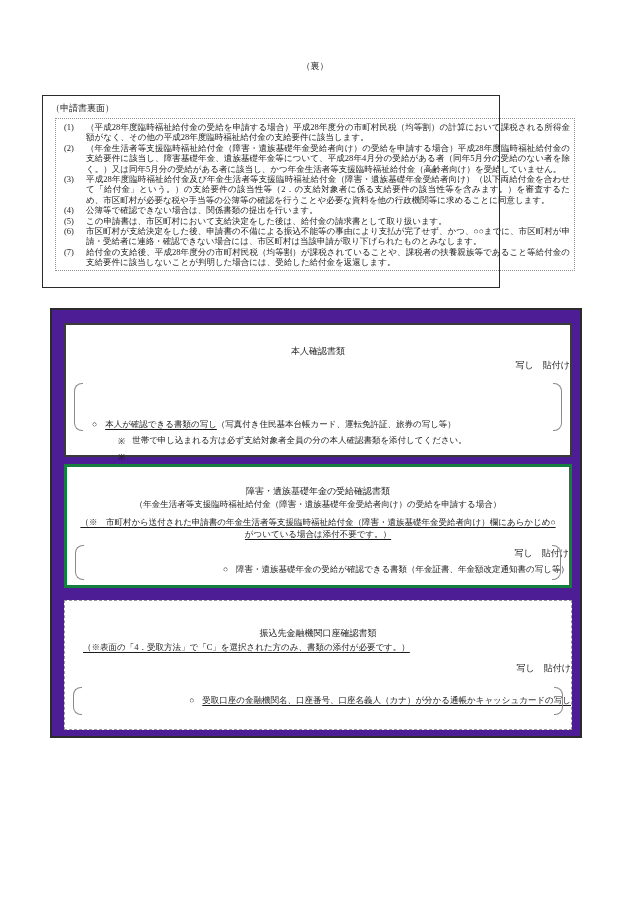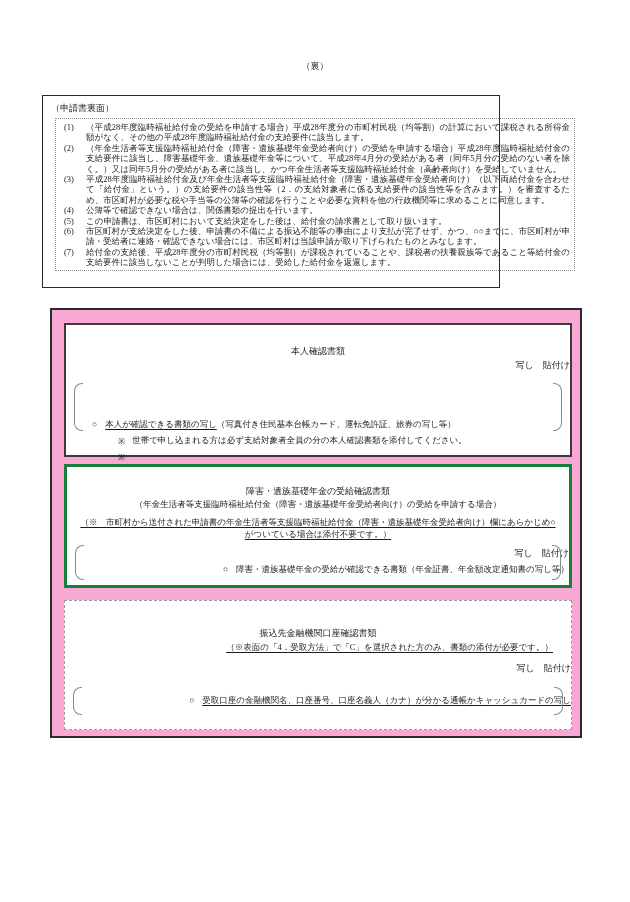--- a/index.html
+++ b/index.html
@@ -16,21 +16,21 @@
   .corner-label{margin:6px 0 0 8px;font-size:9px;}
   .pledge-heading{margin:8px 0 0 8px;font-size:9px;}
   .pledge-list{margin:3px 10px 0 12px;border:1px dotted #8f8f8f;padding:3px 4px 2px 4px;
     box-sizing:border-box;width:520px;}
   .pledge-item{display:flex;font-size:8.5px;line-height:10.4px;}
   .pledge-item .num{flex:0 0 26px;padding-left:4px;box-sizing:border-box;}
   .pledge-item .txt{flex:1;text-align:justify;}
 
   
   .attach-box{position:absolute;left:50px;top:308px;width:532px;height:430px;
-    border:2px solid #2b2b2b;box-sizing:border-box;background:#f9a8d4;}
+    border:2px solid #2b2b2b;box-sizing:border-box;background:#4c1d95;}
   .sub{position:absolute;left:12px;width:508px;box-sizing:border-box;background:#fff;font-size:8.5px;}
   .sub-identity{top:13px;height:134px;border:2px solid #3a3a3a;}
   .sub-pension{top:154px;height:124px;border:3px solid #15803d;}
   .sub-bank{top:290px;height:130px;border:1px dashed #9a9a9a;}
   .ctr{text-align:right;}
   .title{font-size:9px;text-align:center;}
   .ul{text-decoration:underline;text-underline-offset:2px;}
 
   .id-title{margin-top:20px;}
   .id-paste{margin-top:1px;font-size:9px;}
@@ -46,21 +46,21 @@
 
   .pn-title{margin-top:18px;}
   .pn-sub{margin-top:1px;text-align:center;}
   .pn-note{margin:6px auto 0 auto;max-width:478px;text-align:center;}
   .pn-wrap{position:relative;margin-top:4px;padding:2px 0 6px 0;}
   .pn-wrap .bracket{top:0;bottom:2px;}
   .pn-paste{font-size:9px;}
   .pn-oline{margin-top:4px;}
 
   .bk-title{margin-top:26px;}
-  .bk-note{margin:2px auto 8px auto;max-width:470px;text-align:right;}
+  .bk-note{margin:2px auto 8px auto;max-width:470px;text-align:left;}
   .bk-paste{margin-top:5px;font-size:9px;}
   .bk-wrap{position:relative;margin-top:12px;padding:8px 0;}
   .bk-wrap .bracket{top:0;bottom:0;}
 
   .circ{margin-right:8px;}
 </style>
 </head>
 <body>
 
 <div class="page">

